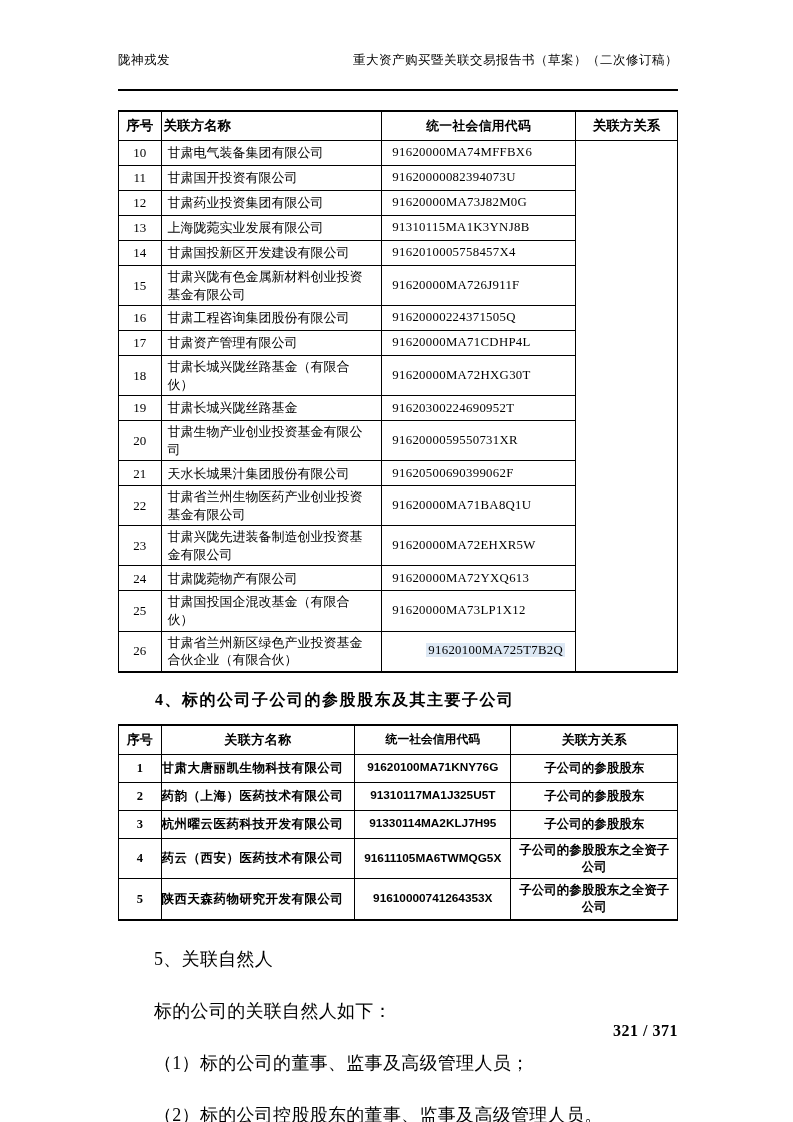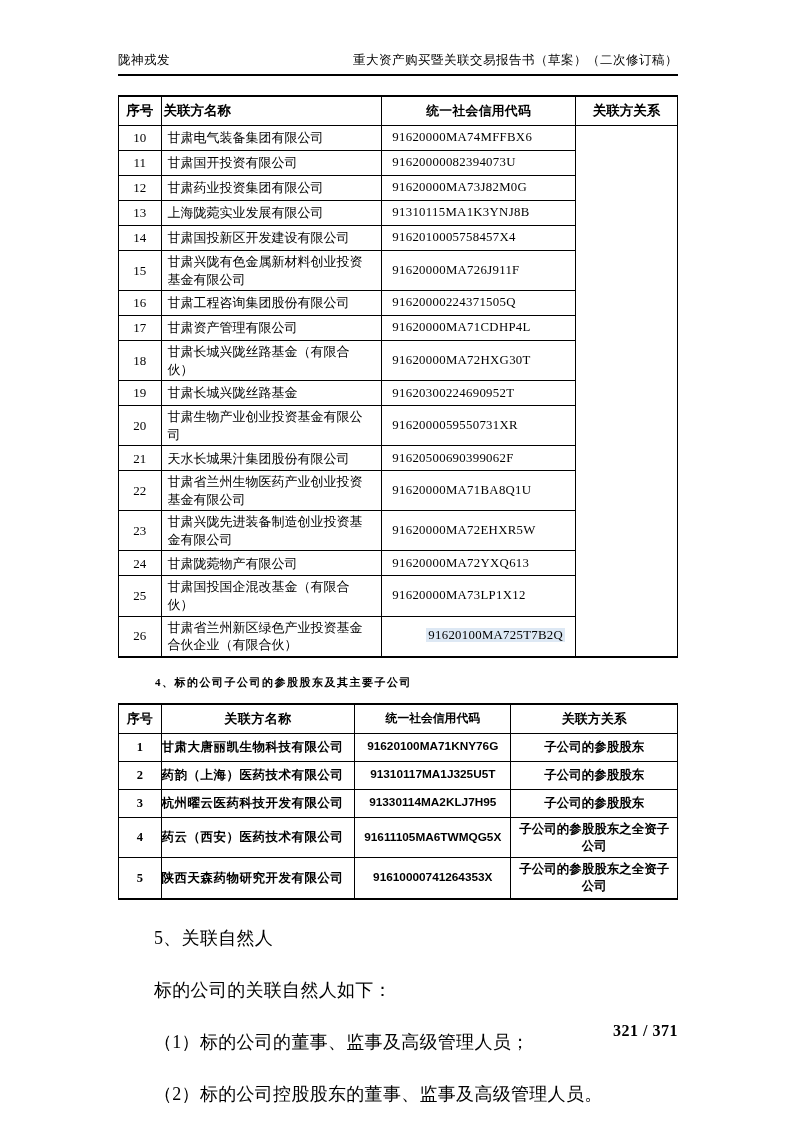--- a/index.html
+++ b/index.html
@@ -6,42 +6,42 @@
   .page {
     position:relative; width:793px; height:1122px; background:#ffffff;
     font-family:"Liberation Serif", serif; color:#000; overflow:hidden;
     margin:0 auto;
   }
   .content { position:absolute; left:118px; width:560px; top:0; }
 
   
   .doc-header {
     display:flex; justify-content:space-between; align-items:flex-end;
-    padding-top:52px; padding-bottom:5px; border-bottom:2px solid #000;
+    padding-top:52px; padding-bottom:20px; border-bottom:2px solid #000;
     font-size:12.5px; letter-spacing:0.5px;
   }
 
   
   table { border-collapse:collapse; width:100%; table-layout:fixed; }
   .t1 { margin-top:19px; font-size:13px;
         border-top:2.5px solid #000; border-bottom:2.5px solid #000; }
   .t1 th, .t1 td { border:1px solid #000; vertical-align:middle; }
   .t1 th { font-size:13.5px; font-weight:bold; padding:5px 2px; text-align:center; }
   .t1 td { padding:2px 6px; height:20px; line-height:1.35; }
   .t1 .c-no   { width:7%;  text-align:center; }
   .t1 .c-name { width:40%; text-align:left; }
   .t1 .c-code { width:35%; text-align:left; padding-left:10px;
                 font-size:12.8px; letter-spacing:0.3px; }
   .t1 .c-rel  { width:18%; }
   .hl { background:#dde8f4; padding:0 2px;margin-left:34px; }
 
   
   .sec4 {
     margin:17px 0 13px 0; padding-left:37px;
-    font-size:11px; font-weight:bold; letter-spacing:1.5px;
+    font-size:16px; font-weight:bold; letter-spacing:1.5px;
   }
 
   
   .t2 { font-size:12.5px; font-weight:bold;
         border-top:2.5px solid #000; border-bottom:2.5px solid #000; }
   .t2 th, .t2 td { border:1px solid #000; vertical-align:middle; }
   .t2 th { padding:5px 2px; text-align:center; font-size:13px; }
   .t2 td { padding:3px 5px; height:21px; line-height:1.35; }
   .t2 .c-no   { width:7%;  text-align:center; }
   .t2 .c-name { width:35%; text-align:left; padding-left:0; letter-spacing:0.5px; }

